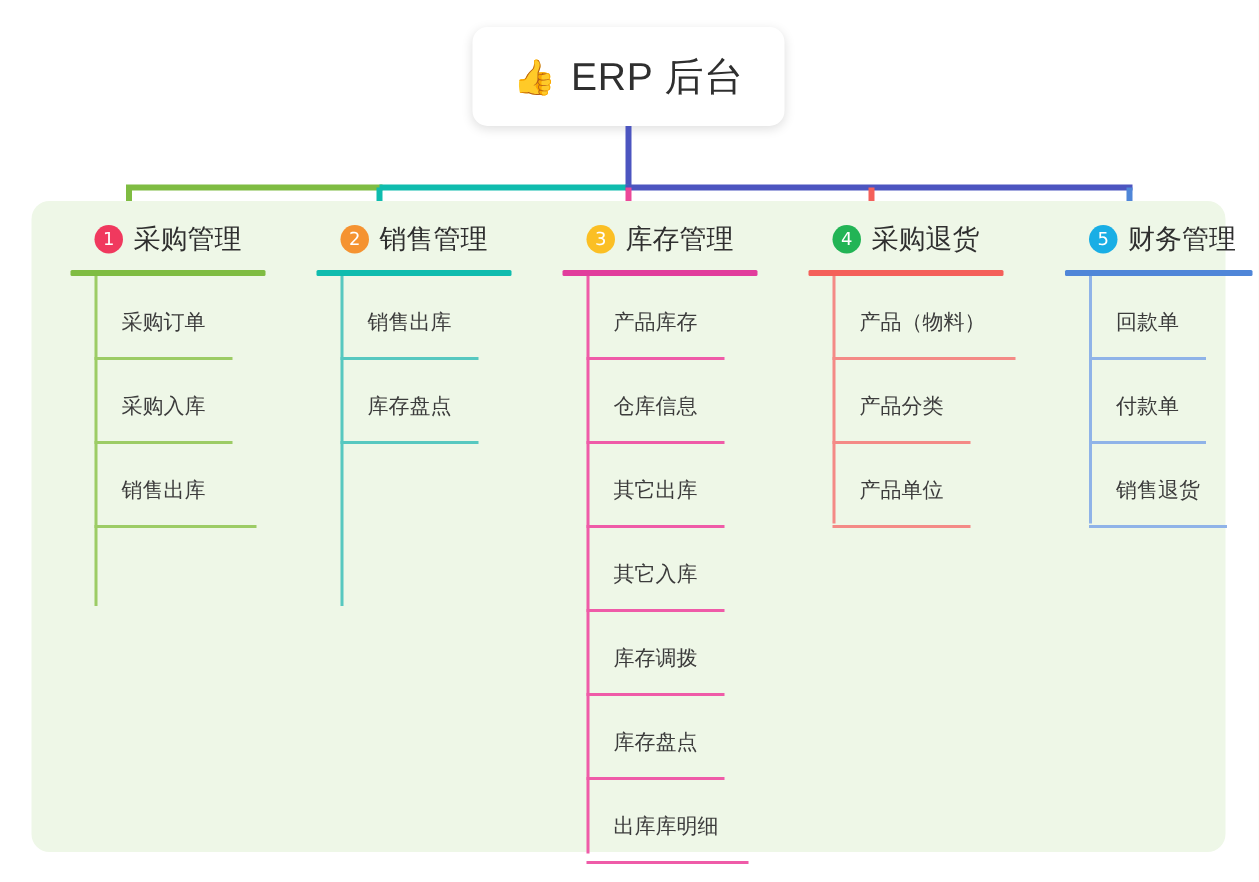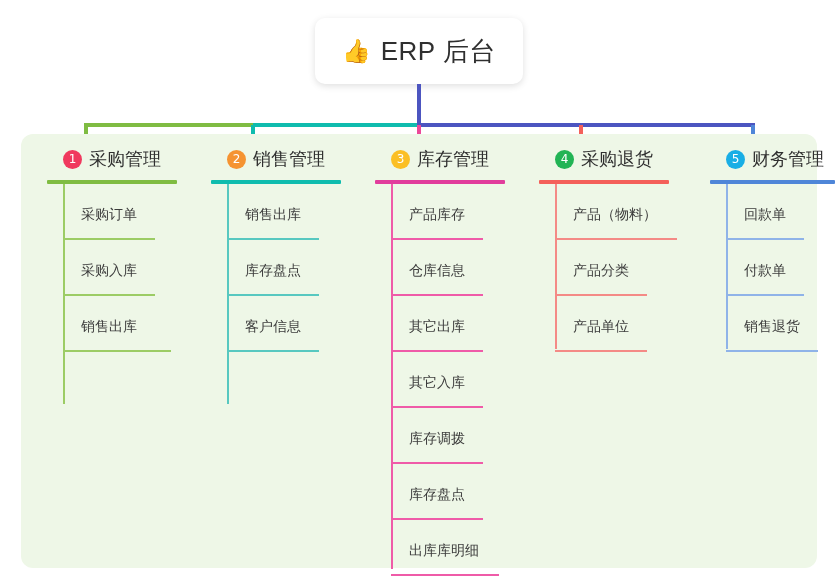--- a/index.html
+++ b/index.html
@@ -190,24 +190,20 @@
       <div class="leaf-list">
         <div class="spine" style="background: rgb(87, 200, 192); height: 220px;"></div>
         <div class="leaf">
           <span class="leaf-label">销售出库</span>
           <div class="leaf-rule" style="background: rgb(87, 200, 192); width: 92px;"></div>
         </div>
         <div class="leaf">
           <span class="leaf-label">库存盘点</span>
           <div class="leaf-rule" style="background: rgb(87, 200, 192); width: 92px;"></div>
         </div>
-        <div class="leaf">
-          <span class="leaf-label">客户信息</span>
-          <div class="leaf-rule" style="background: rgb(87, 200, 192); width: 92px;"></div>
-        </div>
       </div>
     </div>
     <div class="column" style="left: 354px;">
       <div class="col-head">
         <span class="badge" style="background: rgb(251, 191, 36);">3</span>
         <span class="head-label">库存管理</span>
       </div>
       <div class="head-rule" style="background: rgb(225, 61, 156); width: 130px;"></div>
       <div class="leaf-list">
         <div class="spine" style="background: rgb(239, 91, 168); height: 385px;"></div>

